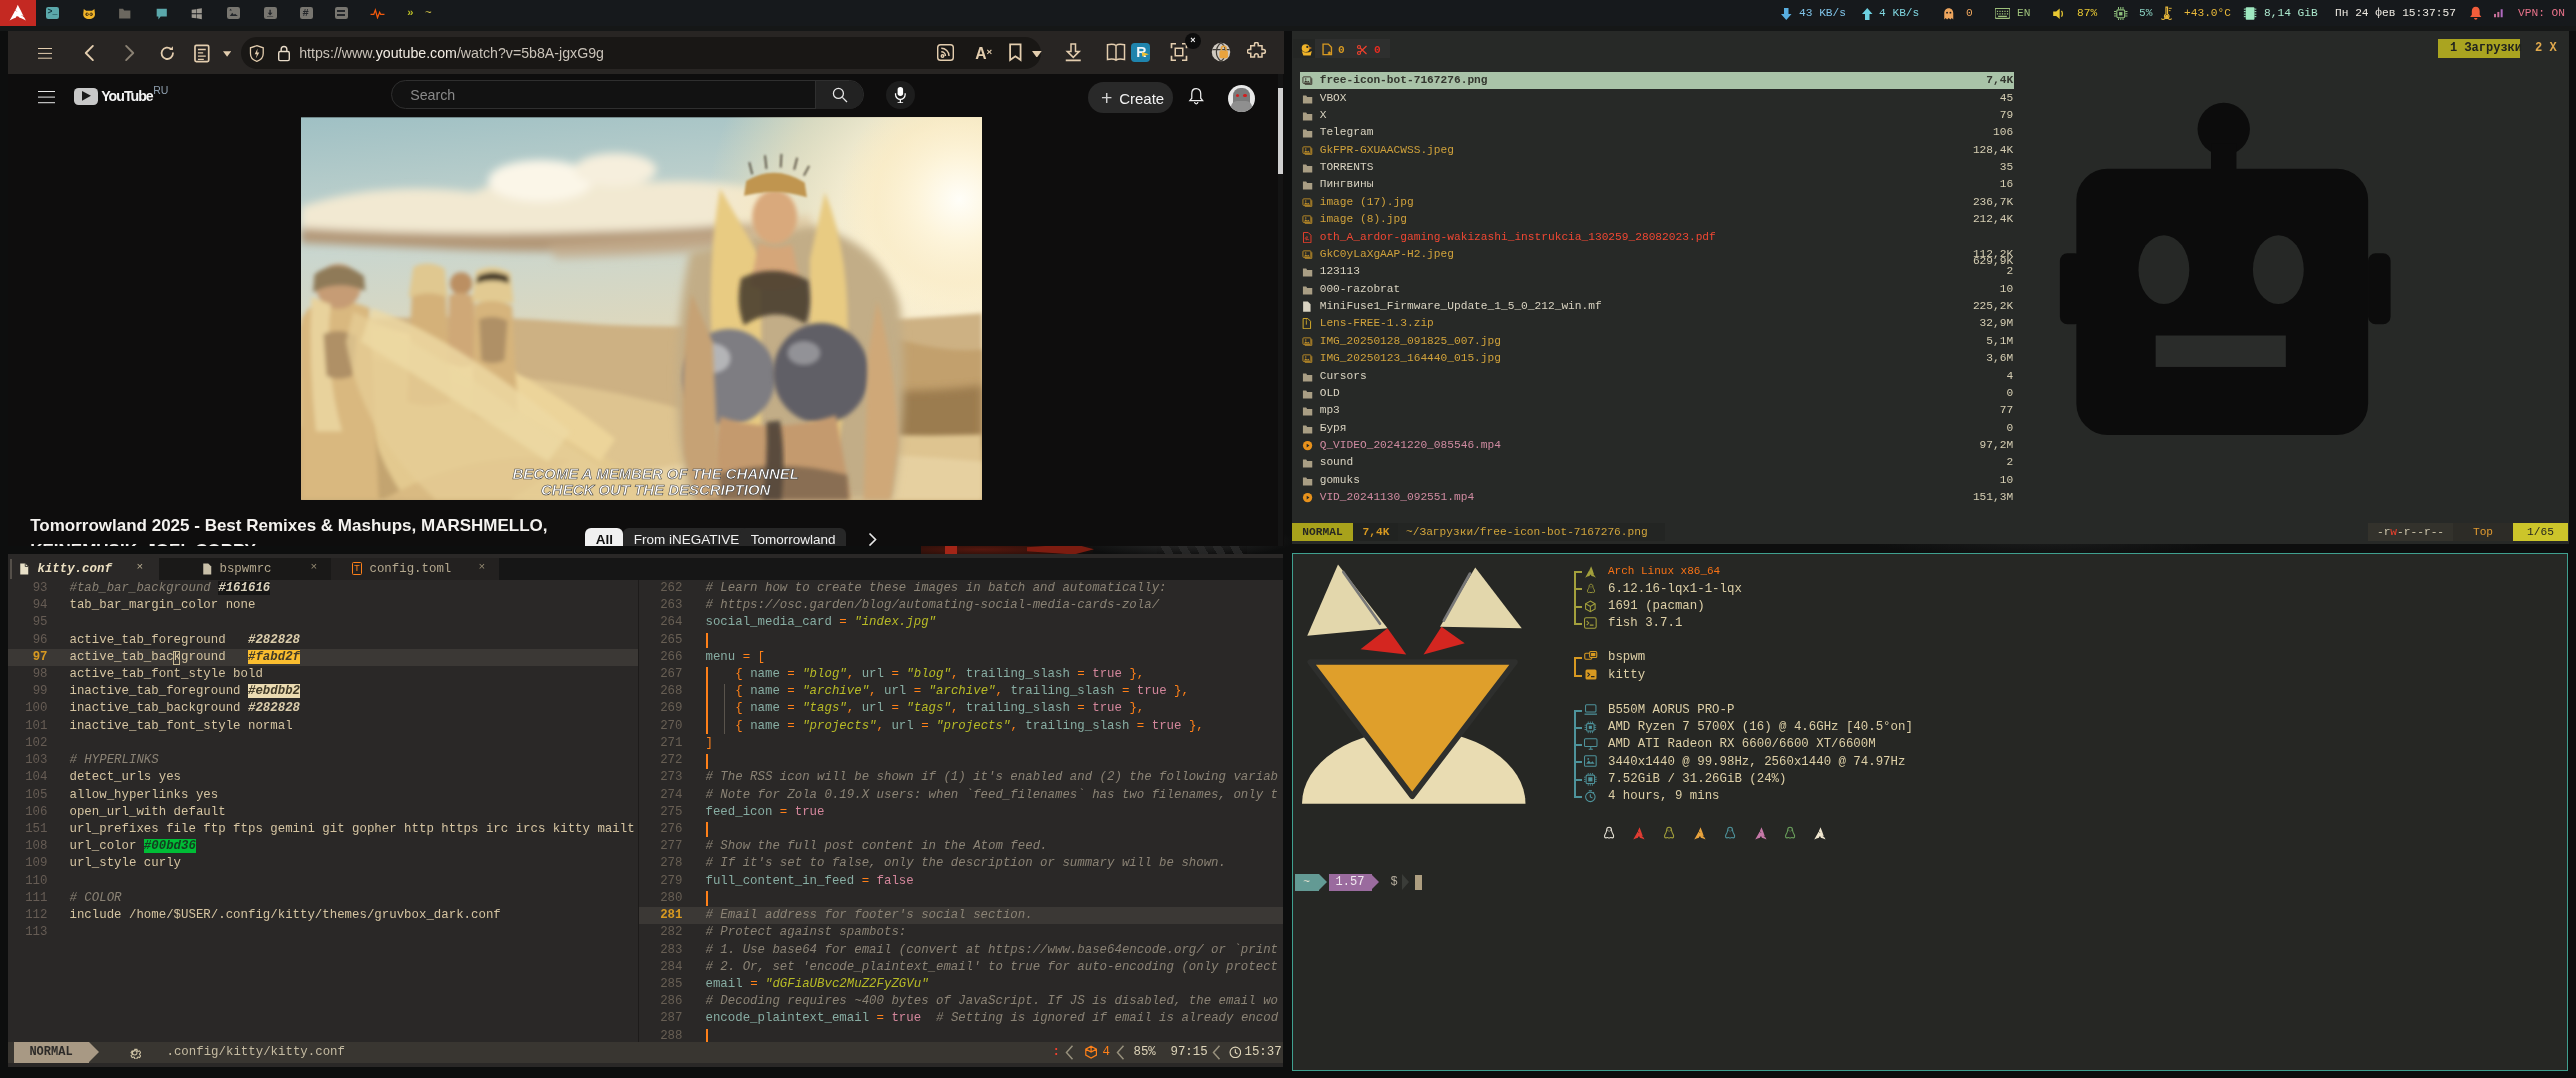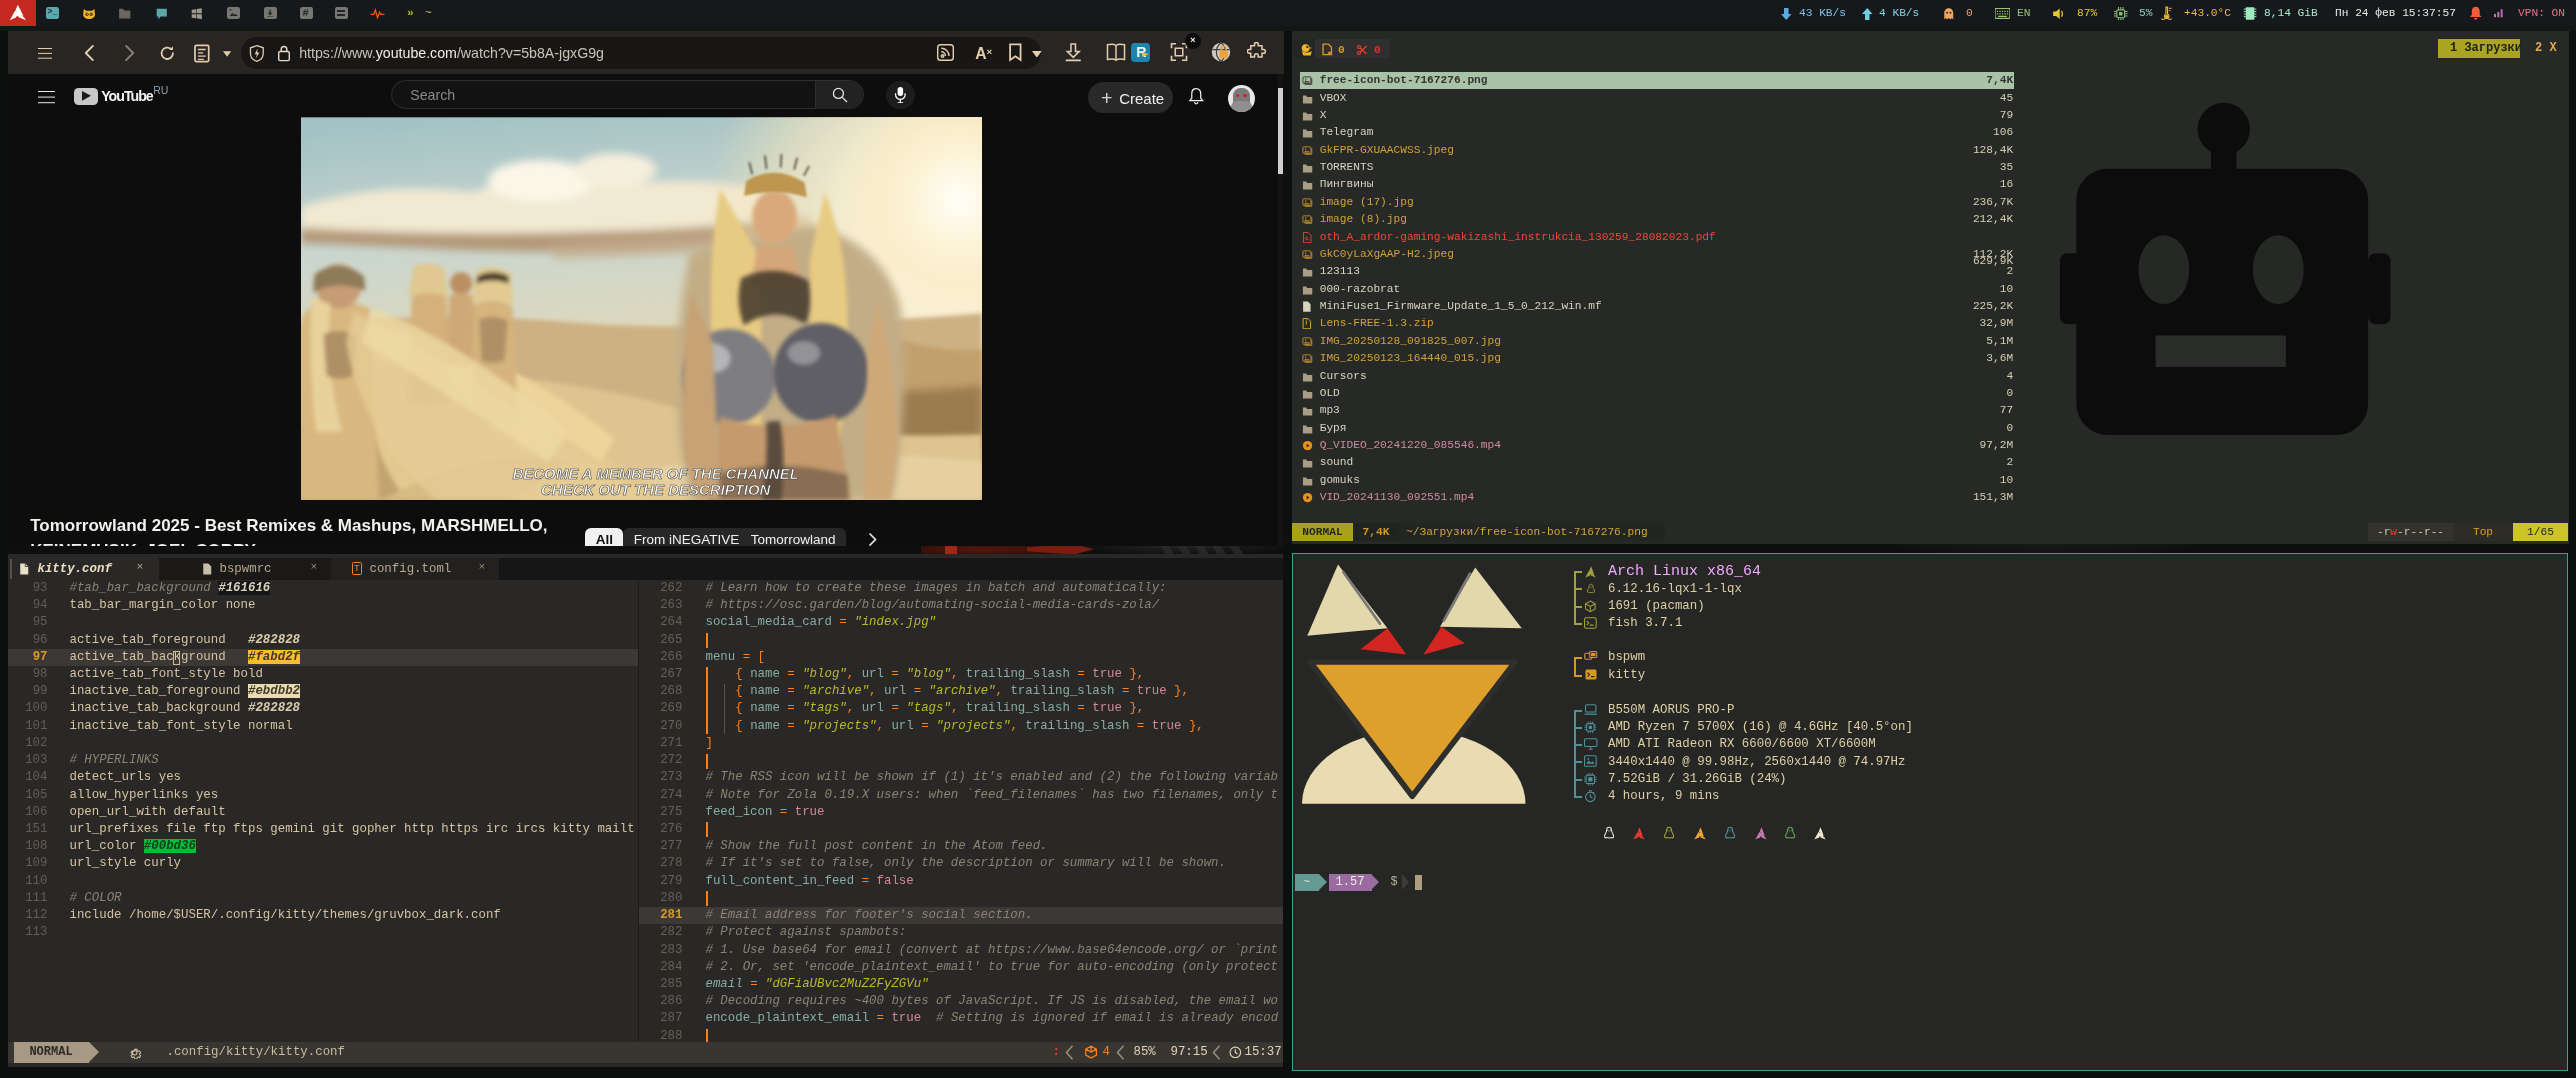--- a/index.html
+++ b/index.html
@@ -650,21 +650,21 @@
 <div class="abs" style="left:67px;top:337px;width:2.6px;height:15px;background:#fe8019;"></div>
 <div class="lnum" style="left:0px;top:353px;width:44px;color:#d79921;font-weight:bold;">281</div>
 <div class="eline" style="left:67px;top:353px;"><span style="color:#8a8274;font-style:italic;"># Email address for footer's social section.</span></div>
 <div class="lnum" style="left:0px;top:370px;width:44px;color:#685f54;">282</div>
 <div class="eline" style="left:67px;top:370px;"><span style="color:#8a8274;font-style:italic;"># Protect against spambots:</span></div>
 <div class="lnum" style="left:0px;top:388px;width:44px;color:#685f54;">283</div>
 <div class="eline" style="left:67px;top:388px;"><span style="color:#8a8274;font-style:italic;"># 1. Use base64 for email (convert at https://www.base64encode.org/ or `print</span></div>
 <div class="lnum" style="left:0px;top:405px;width:44px;color:#685f54;">284</div>
 <div class="eline" style="left:67px;top:405px;"><span style="color:#8a8274;font-style:italic;"># 2. Or, set 'encode_plaintext_email' to true for auto-encoding (only protect</span></div>
 <div class="lnum" style="left:0px;top:422px;width:44px;color:#685f54;">285</div>
-<div class="eline" style="left:67px;top:422px;"><span style="color:#87ada3;font-style:italic;">email</span><span style="color:#d5c4a1;"> </span><span style="color:#fe8019;">=</span><span style="color:#d5c4a1;"> </span><span style="color:#b8bb26;font-style:italic;">"dGFiaUBvc2MuZ2FyZGVu"</span></div>
+<div class="eline" style="left:67px;top:422px;"><span style="color:#87ada3;">email</span><span style="color:#d5c4a1;"> </span><span style="color:#fe8019;">=</span><span style="color:#d5c4a1;"> </span><span style="color:#b8bb26;font-style:italic;">"dGFiaUBvc2MuZ2FyZGVu"</span></div>
 <div class="lnum" style="left:0px;top:439px;width:44px;color:#685f54;">286</div>
 <div class="eline" style="left:67px;top:439px;"><span style="color:#8a8274;font-style:italic;"># Decoding requires ~400 bytes of JavaScript. If JS is disabled, the email wo</span></div>
 <div class="lnum" style="left:0px;top:456px;width:44px;color:#685f54;">287</div>
 <div class="eline" style="left:67px;top:456px;"><span style="color:#87ada3;">encode_plaintext_email</span><span style="color:#d5c4a1;"> </span><span style="color:#fe8019;">=</span><span style="color:#d5c4a1;"> </span><span style="color:#d3869b;">true</span><span style="color:#d5c4a1;">  </span><span style="color:#8a8274;font-style:italic;"># Setting is ignored if email is already encod</span></div>
 <div class="lnum" style="left:0px;top:474px;width:44px;color:#685f54;">288</div>
 <div class="abs" style="left:67px;top:475px;width:2.6px;height:15px;background:#fe8019;"></div>
 <div class="abs" style="left:67px;top:113px;width:2.6px;height:67px;background:#fe8019;"></div>
 <div class="abs" style="left:85px;top:130px;width:1.5px;height:50px;background:#5a544c;"></div>
 </div>
 
@@ -729,21 +729,21 @@
         <path d="M10.7 9h2.6L12 10.3z" fill="#a3a03c"></path>
       </svg>
 <svg class="abs" style="left:291px;top:46px;" width="12.7" height="12.7" viewBox="0 0 24 24">
         <path d="M12 2l9 5v10l-9 5-9-5V7z" fill="none" stroke="#a3a03c" stroke-width="2"></path>
         <path d="M3 7l9 5 9-5M12 12v10" stroke="#a3a03c" stroke-width="2" fill="none"></path>
       </svg>
 <svg class="abs" style="left:291px;top:63px;" width="12.7" height="12" viewBox="0 0 24 22">
         <rect x="1" y="1" width="22" height="20" rx="3" fill="none" stroke="#a3a03c" stroke-width="2"></rect>
         <path d="M5 7l4 4-4 4M11 15h7" stroke="#a3a03c" stroke-width="2" fill="none"></path>
       </svg>
-<div class="abs" style="left:315px;top:9.4px;font-size:15px;line-height:17px;white-space:pre;color:#f0abfc;">Arch Linux x86_64</div>
+<div class="abs" style="left:315px;top:9.4px;font-size:11px;line-height:17px;white-space:pre;color:#f97316;">Arch Linux x86_64</div>
 <div class="abs" style="left:315px;top:26.6px;font-size:12.4px;line-height:17px;white-space:pre;color:#ddcfa6;">6.12.16-lqx1-1-lqx</div>
 <div class="abs" style="left:315px;top:44px;font-size:12.4px;line-height:17px;white-space:pre;color:#ddcfa6;">1691 (pacman)</div>
 <div class="abs" style="left:315px;top:61px;font-size:12.4px;line-height:17px;white-space:pre;color:#ddcfa6;">fish 3.7.1</div>
 <div class="abs" style="left:281px;top:103px;width:1.5px;height:19px;background:#d79921;border-radius:1.5px;"></div>
 <div class="abs" style="left:281px;top:103px;width:8.2px;height:1.5px;background:#d79921;"></div>
 <div class="abs" style="left:281px;top:121px;width:8.2px;height:1.5px;background:#d79921;"></div>
 <svg class="abs" style="left:291px;top:97px;" width="13.5" height="12" viewBox="0 0 24 22">
         <rect x="1" y="4" width="13" height="11" rx="2" fill="none" stroke="#d79921" stroke-width="2"></rect>
         <rect x="10" y="1" width="13" height="11" rx="2" fill="#262724" stroke="#d79921" stroke-width="2"></rect>
         <rect x="12.5" y="3.5" width="8" height="6" fill="#d79921"></rect>

